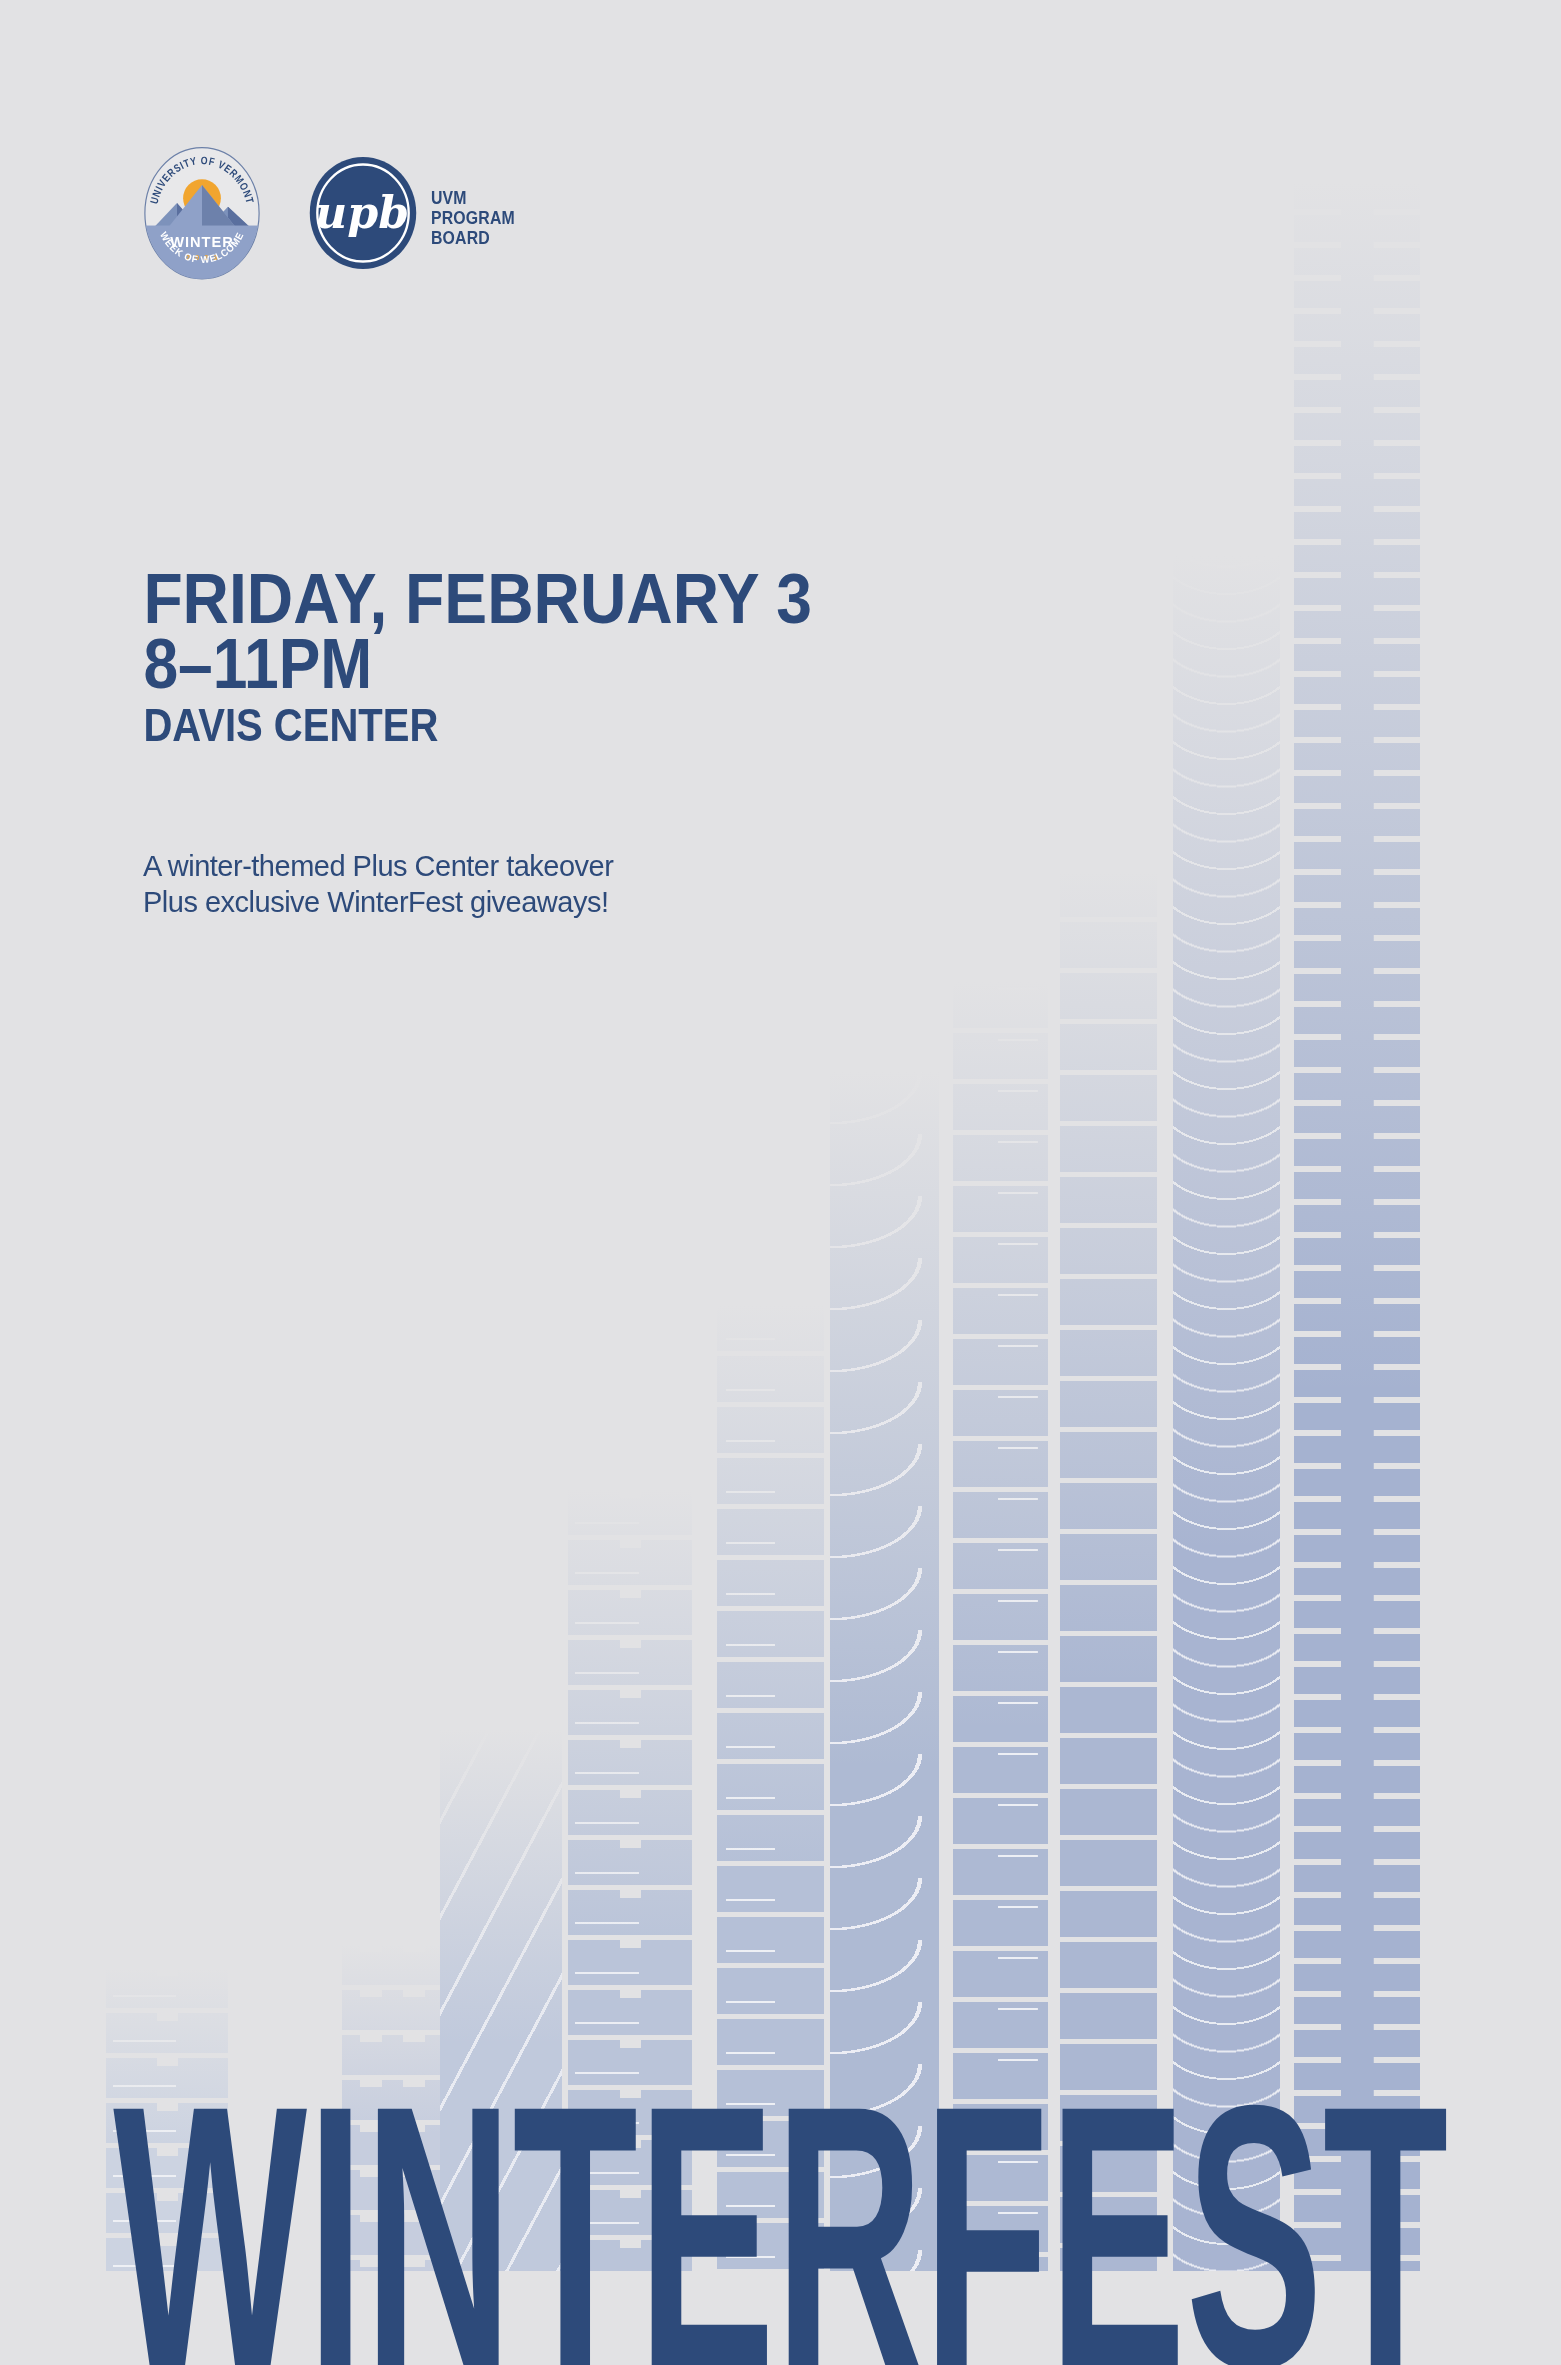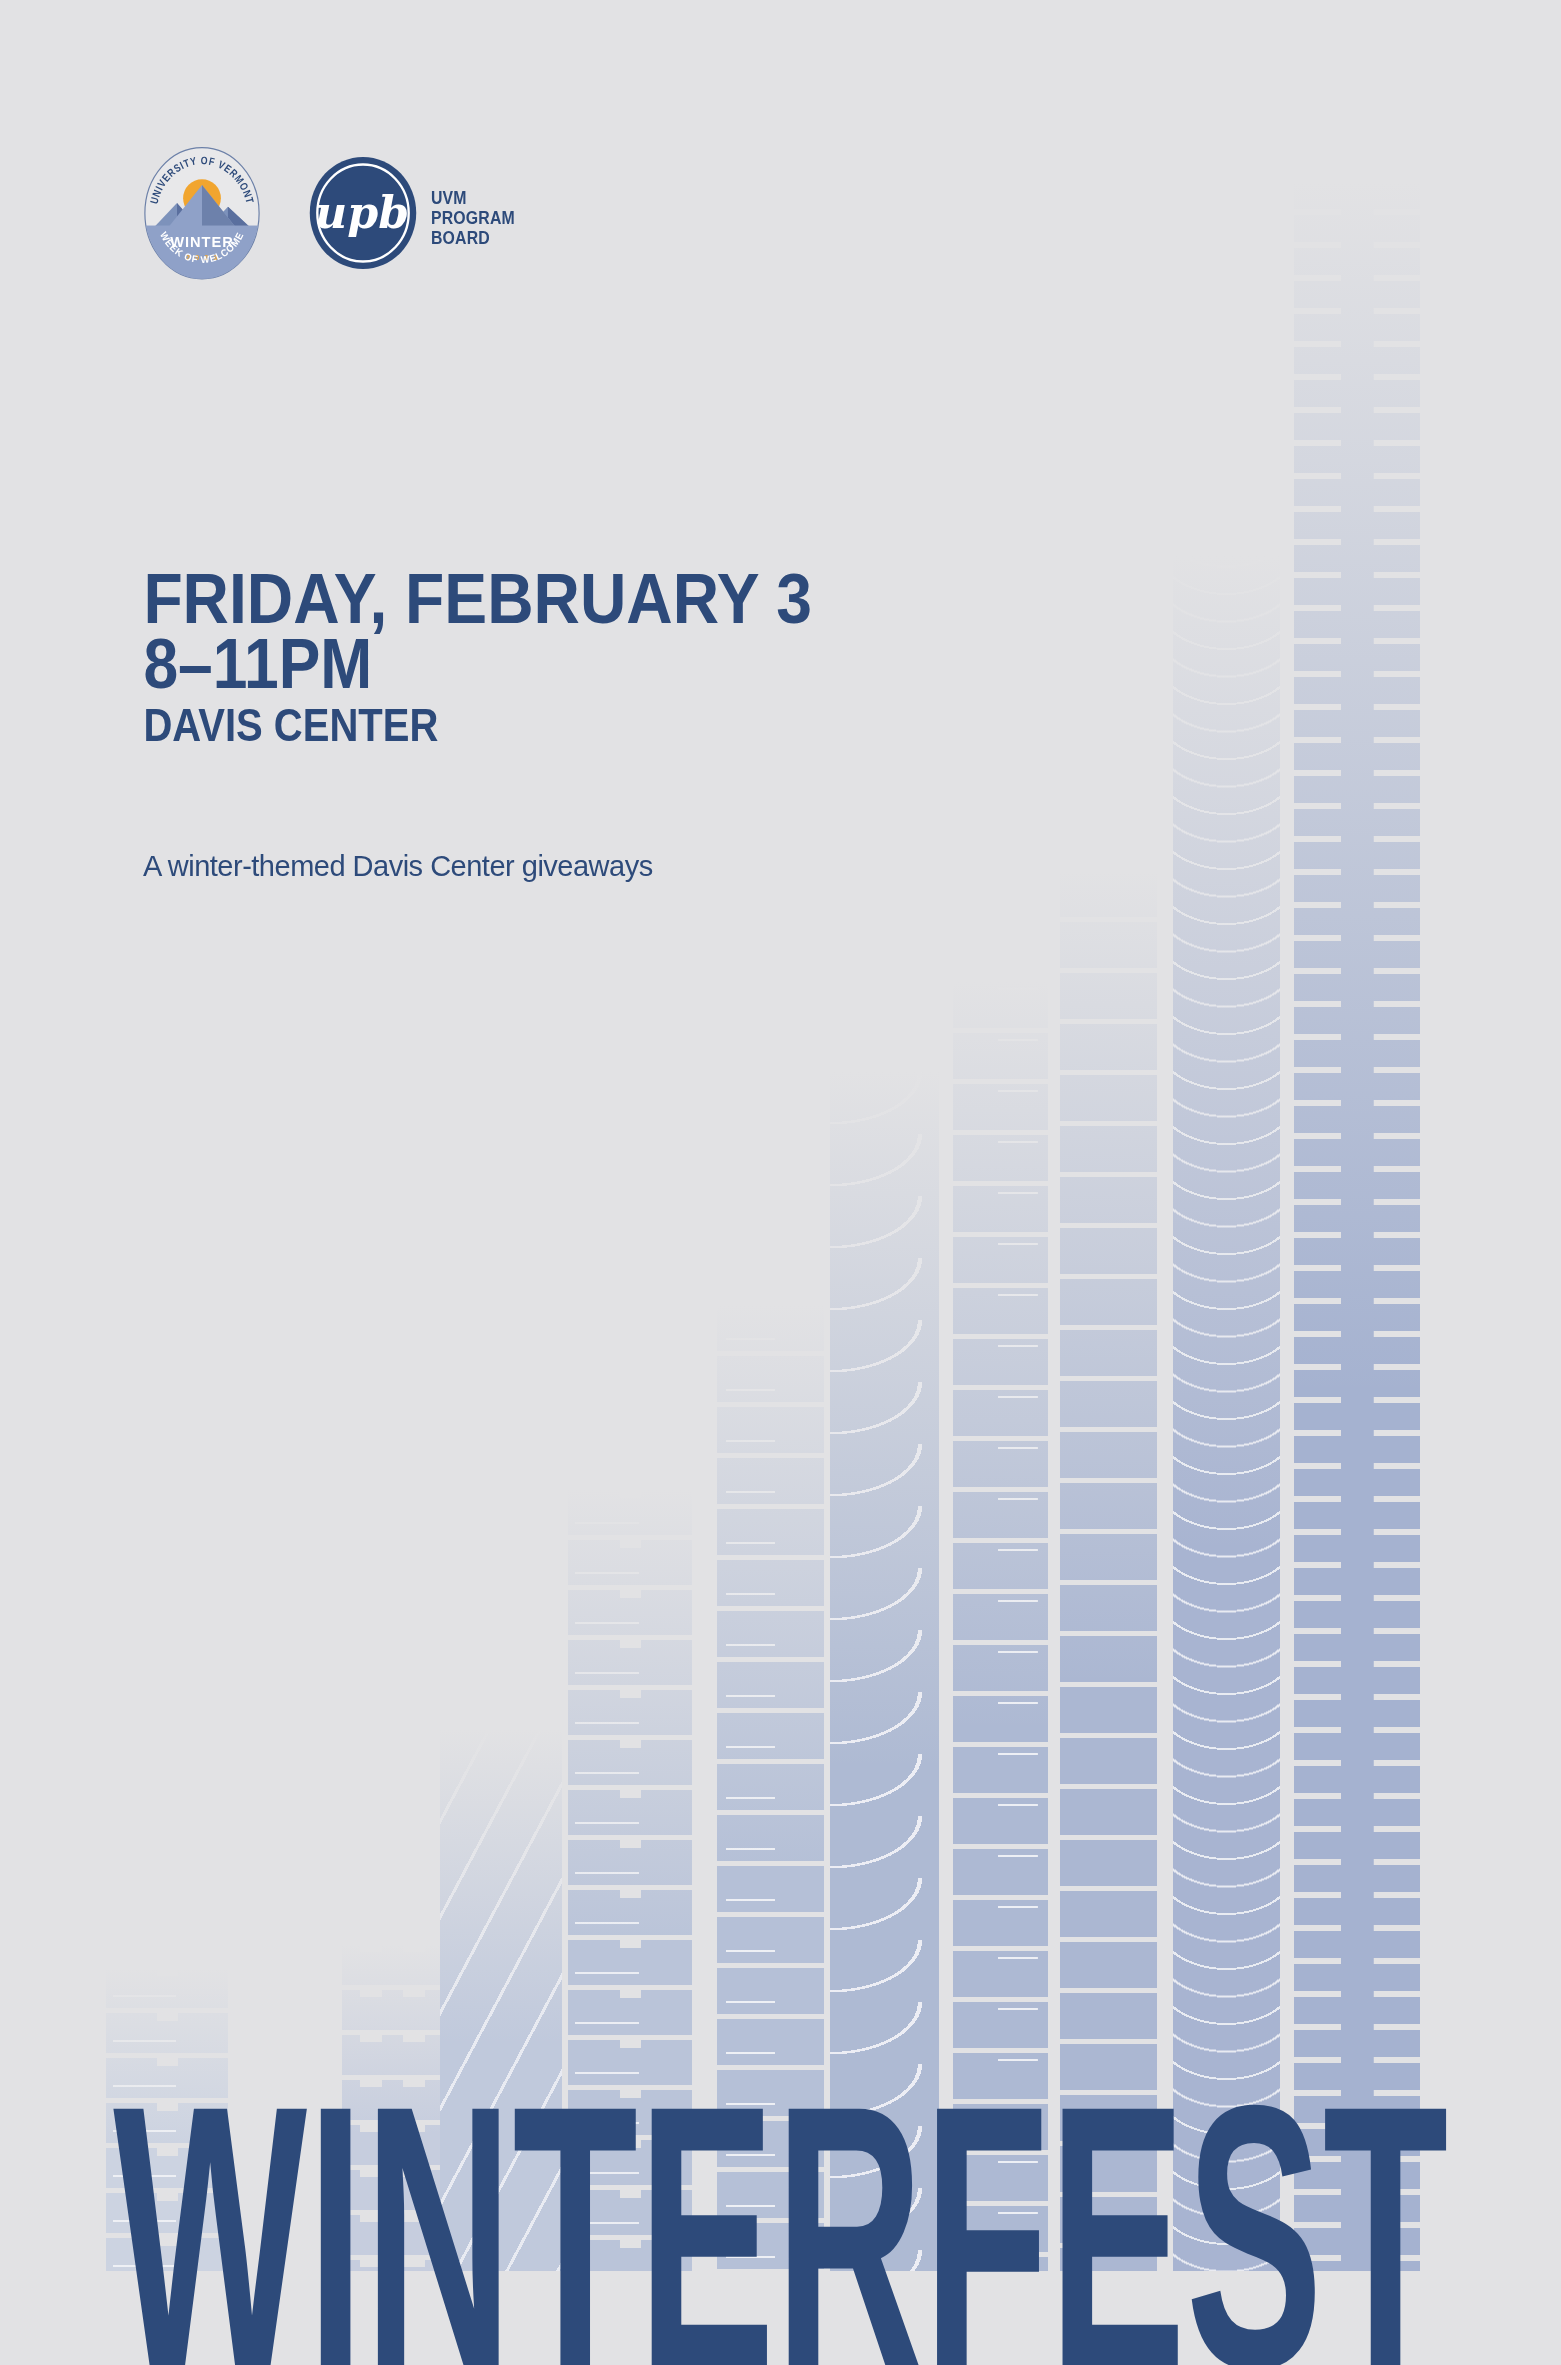--- a/index.html
+++ b/index.html
@@ -170,21 +170,22 @@
     <div>BOARD</div>
   </div>
 
   <svg class="svg-text-block" style="left:137px;top:558px" width="804" height="203" viewBox="0 0 1700 430">
     <text x="12" y="138" font-size="150" font-weight="bold" class="f-navy" textLength="1416" lengthAdjust="spacingAndGlyphs">FRIDAY, FEBRUARY 3</text>
     <text x="12" y="275" font-size="150" font-weight="bold" class="f-navy" textLength="485" lengthAdjust="spacingAndGlyphs">8–11PM</text>
     <text x="12" y="388" font-size="97" font-weight="bold" class="f-navy" textLength="625" lengthAdjust="spacingAndGlyphs">DAVIS CENTER</text>
   </svg>
 
   <div id="event-desc">
-    <div>A winter-themed Davis Center giveaways</div>
+    <div>A winter-themed Plus Center takeover</div>
+    <div>Plus exclusive WinterFest giveaways!</div>
   </div>
 
   <svg class="svg-text-block" style="left:99px;top:2063px" width="1372" height="341" viewBox="0 0 2900 720">
     <text x="30" y="641" font-size="792" font-weight="bold" class="f-navy" textLength="2822" lengthAdjust="spacingAndGlyphs">WINTERFEST</text>
   </svg>
 
 </div>
 
 
 </body></html>

